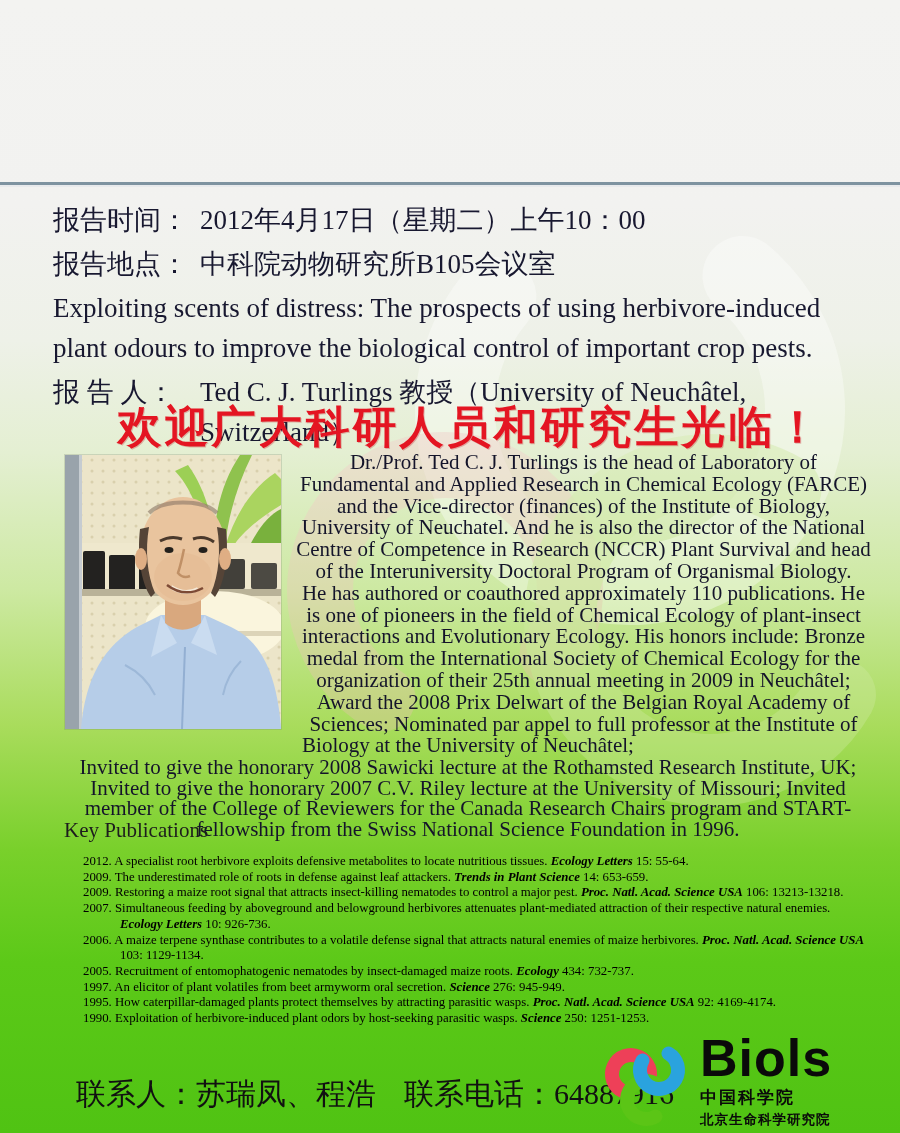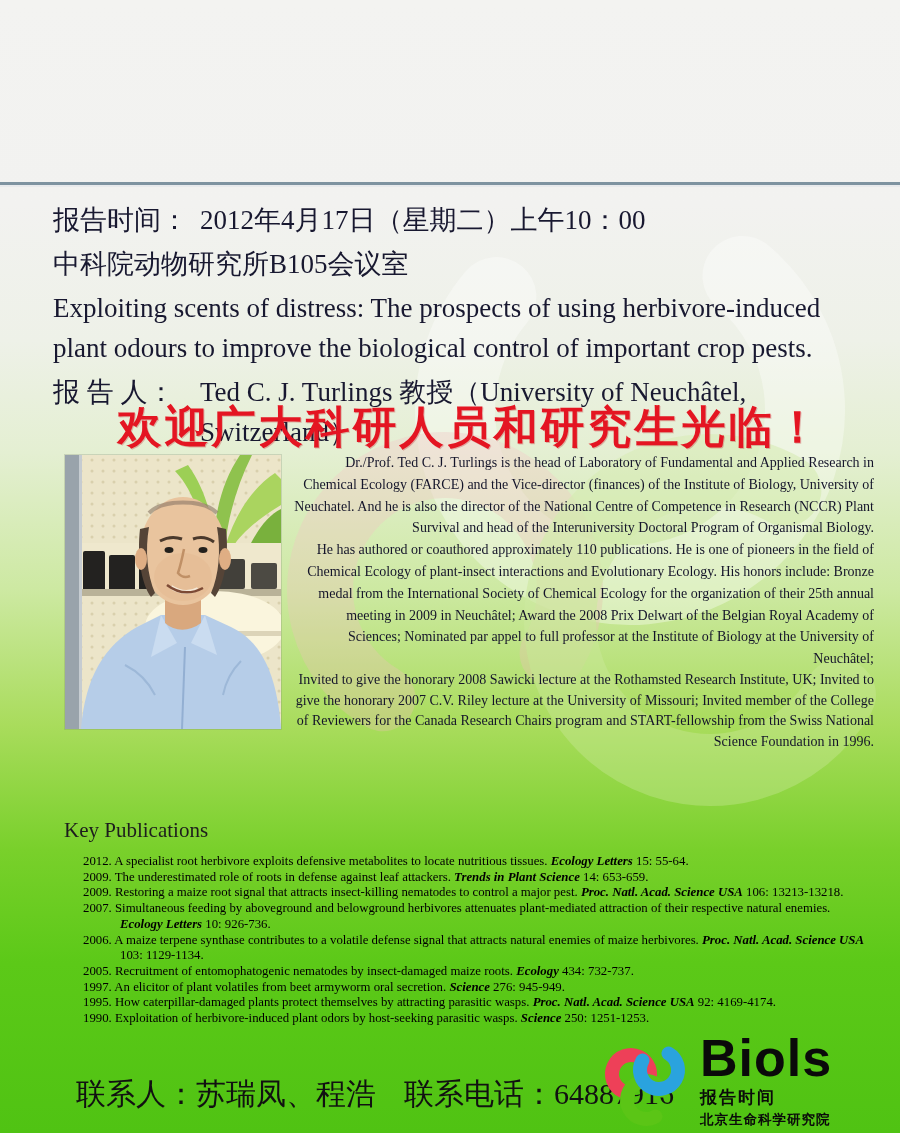--- a/index.html
+++ b/index.html
@@ -35,21 +35,21 @@
     position:absolute; top:398px; left:0; width:100%; text-align:center;
     font-size:44px; font-weight:bold; color:#e41522; letter-spacing:3px;
     text-shadow:1px 1px 0 rgba(180,0,10,.25);
     padding-left:40px;
   }
 
   
   .bio { position:absolute; top:452px; left:62px; width:812px; color:#14142a; }
   .photo-wrap { float:left; width:216px; height:274px; margin:3px 12px 4px 3px; box-shadow:0 0 0 1px rgba(120,130,110,.25); }
   .photo-wrap svg { display:block; }
-  .bio p { font-size:14px; line-height:21.8px; text-align:right; }
+  .bio p { font-size:21px; line-height:21.8px; text-align:center; }
   .bio p.cont { line-height:20.6px; }
 
   
   .pubs-heading { position:absolute; top:818px; left:64px; font-size:21px; color:#1d1d1d; }
   .pubs { position:absolute; top:854px; left:83px; width:792px; font-size:12.8px; line-height:15.7px; color:#000; }
   .pub-item { padding-left:37px; text-indent:-37px; }
   .pj { font-weight:bold; font-style:italic;text-align:center; }
 
   
   .footer { position:absolute; top:1074px; left:76px; font-size:30px; color:#111; }
@@ -76,20 +76,21 @@
 
 
   <div class="divider"></div>
 
   <section class="details">
     <div class="drow">
       <span class="dlabel">报告时间：</span>
       <span class="dtext">2012年4月17日（星期二）上午10：00</span>
     </div>
     <div class="drow">
+      <span class="dlabel">报告地点：</span>
       <span class="dtext">中科院动物研究所B105会议室</span>
     </div>
     <div class="drow">
       <span class="dtext">
         <div>Exploiting scents of distress: The prospects of using herbivore-induced</div>
         <div>plant odours to improve the biological control of important crop pests.</div>
       </span>
     </div>
     <div class="drow">
       <span class="dlabel">报 告 人：</span>
@@ -177,18 +178,18 @@
   </div>
 
   <div class="logo">
     <svg class="knot" viewBox="0 0 90 90" xmlns="http://www.w3.org/2000/svg" aria-hidden="true">
       <circle cx="30" cy="34" r="19" fill="none" stroke="#ee4058" stroke-width="14" stroke-linecap="round" stroke-dasharray="89 31" transform="rotate(115 30 34)"></circle>
       <circle cx="45" cy="60" r="19" fill="none" stroke="#5bc516" stroke-width="14" stroke-linecap="round" stroke-dasharray="89 31" transform="rotate(60 45 60)"></circle>
       <circle cx="58" cy="30" r="19" fill="none" stroke="#2aa3de" stroke-width="14" stroke-linecap="round" stroke-dasharray="89 31" transform="rotate(-60 58 30)"></circle>
     </svg>
     <div class="logo-text">
       <div class="wordmark">Biols</div>
-      <div class="org1">报告时间</div>
+      <div class="org1">中国科学院</div>
       <div class="org2">北京生命科学研究院</div>
     </div>
   </div>
 
 </div>
 
 </body></html>

